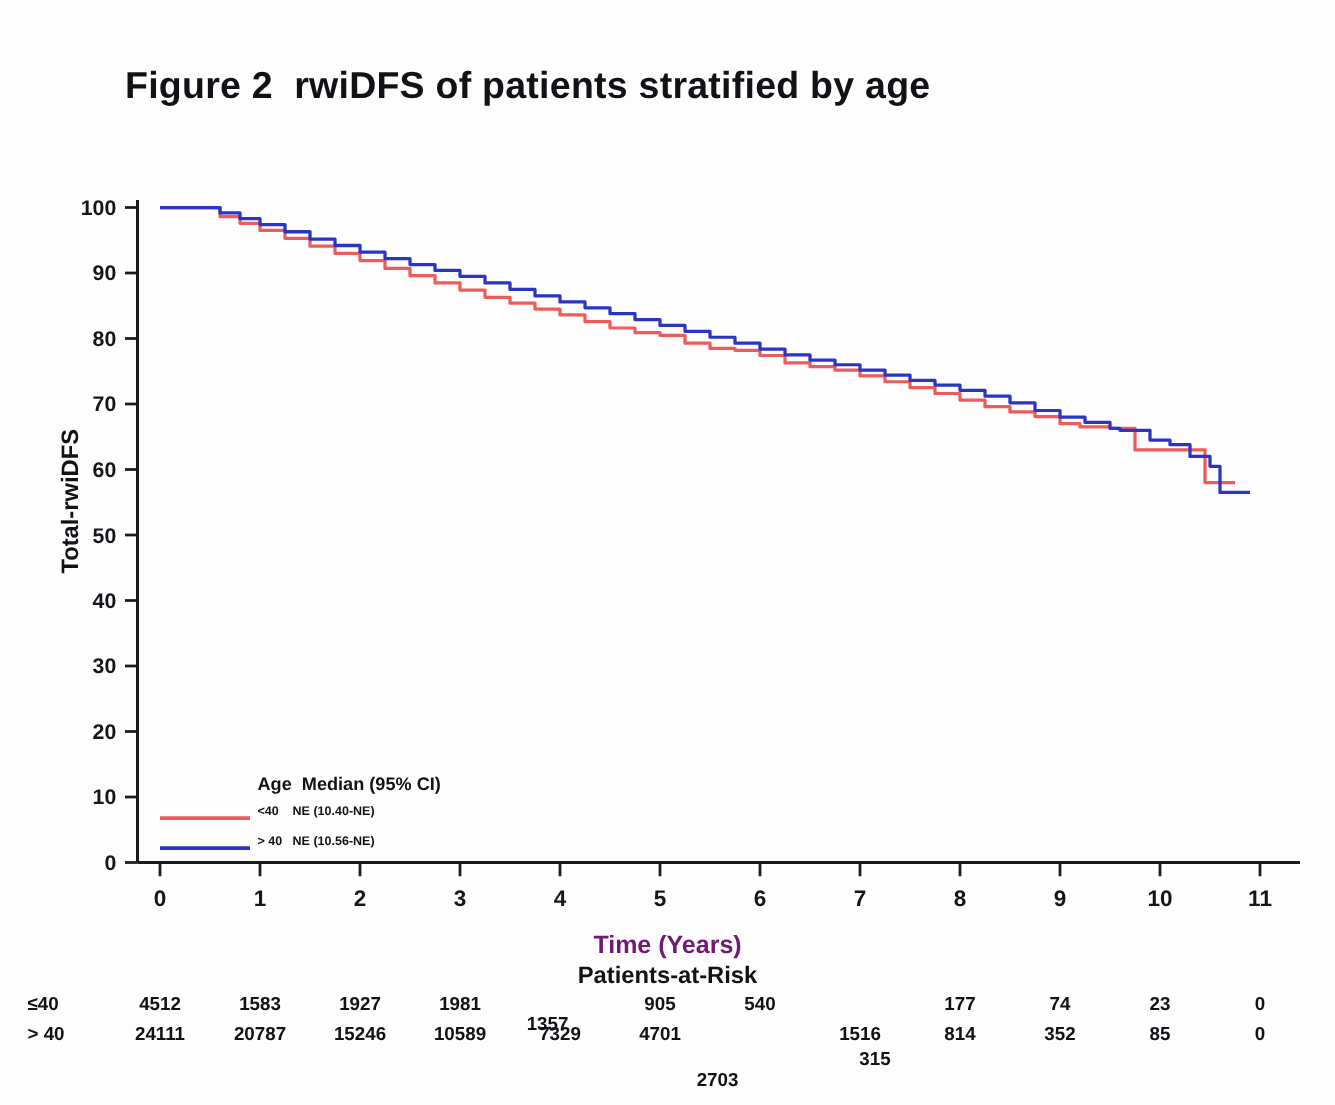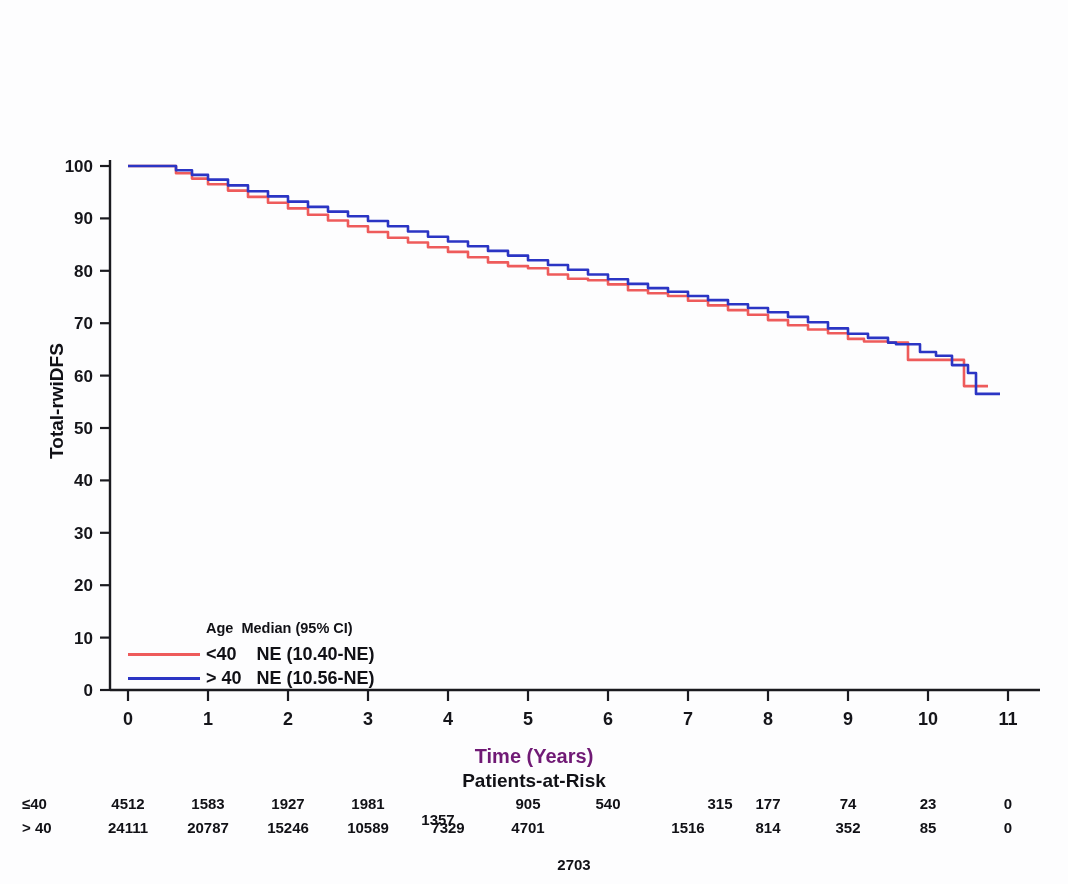--- a/index.html
+++ b/index.html
@@ -112,21 +112,21 @@
     left: 0;
     top: 9px;
     width: 72px;
     height: 3px;
   }
   .legend-label {
     position: absolute;
     left: 78px;
     top: 0;
     white-space: pre;
-    font-size: 18px;
+    font-size: 10px;
     font-weight: bold;
   }
 
   
   #risk-table {
     position: absolute;
     left: 0;
     top: 795px;
     width: 1068px;
     font-size: 15px;
@@ -158,20 +158,21 @@
     font-family: "Liberation Sans", sans-serif;
     font-weight: bold;
     fill: #15151a;
   }
 </style>
 </head>
 <body>
 
 <div id="figure-root">
 
+  <div id="figure-title">Figure 2  rwiDFS of patients stratified by age</div>
 
   <div id="plot-wrap">
     <svg id="plot-svg" width="1068" height="884">
       <g id="axis-layer">
           <line x1="110" y1="160" x2="110" y2="690" stroke="#1a1a1f" stroke-width="2.4"></line>
           <line x1="110" y1="690" x2="1040" y2="690" stroke="#1a1a1f" stroke-width="2.4"></line>
           <line x1="100" y1="690" x2="110" y2="690" stroke="#1a1a1f" stroke-width="2.2"></line>
           <text x="93" y="696" text-anchor="end" font-size="17" class="tick-text">0</text>
           <line x1="100" y1="637.6" x2="110" y2="637.6" stroke="#1a1a1f" stroke-width="2.2"></line>
           <text x="93" y="643.6" text-anchor="end" font-size="17" class="tick-text">10</text>
@@ -248,21 +249,21 @@
   <div id="risk-table">
       <div class="risk-row row0">
         <span class="risk-label" style="left: 22px;">≤40</span>
         <span class="risk-cell" style="left: 98px;">4512</span>
         <span class="risk-cell" style="left: 178px;">1583</span>
         <span class="risk-cell" style="left: 258px;">1927</span>
         <span class="risk-cell" style="left: 338px;">1981</span>
         <span class="risk-cell" style="left: 408px; margin-top: 16px;">1357</span>
         <span class="risk-cell" style="left: 498px;">905</span>
         <span class="risk-cell" style="left: 578px;">540</span>
-        <span class="risk-cell" style="left: 690px;">315</span>
+        <span class="risk-cell" style="left: 670px; margin-top: 44px;">315</span>
         <span class="risk-cell" style="left: 738px;">177</span>
         <span class="risk-cell" style="left: 818px;">74</span>
         <span class="risk-cell" style="left: 898px;">23</span>
         <span class="risk-cell" style="left: 978px;">0</span>
       </div>
       <div class="risk-row row1">
         <span class="risk-label" style="left: 22px;">&gt; 40</span>
         <span class="risk-cell" style="left: 98px;">24111</span>
         <span class="risk-cell" style="left: 178px;">20787</span>
         <span class="risk-cell" style="left: 258px;">15246</span>

